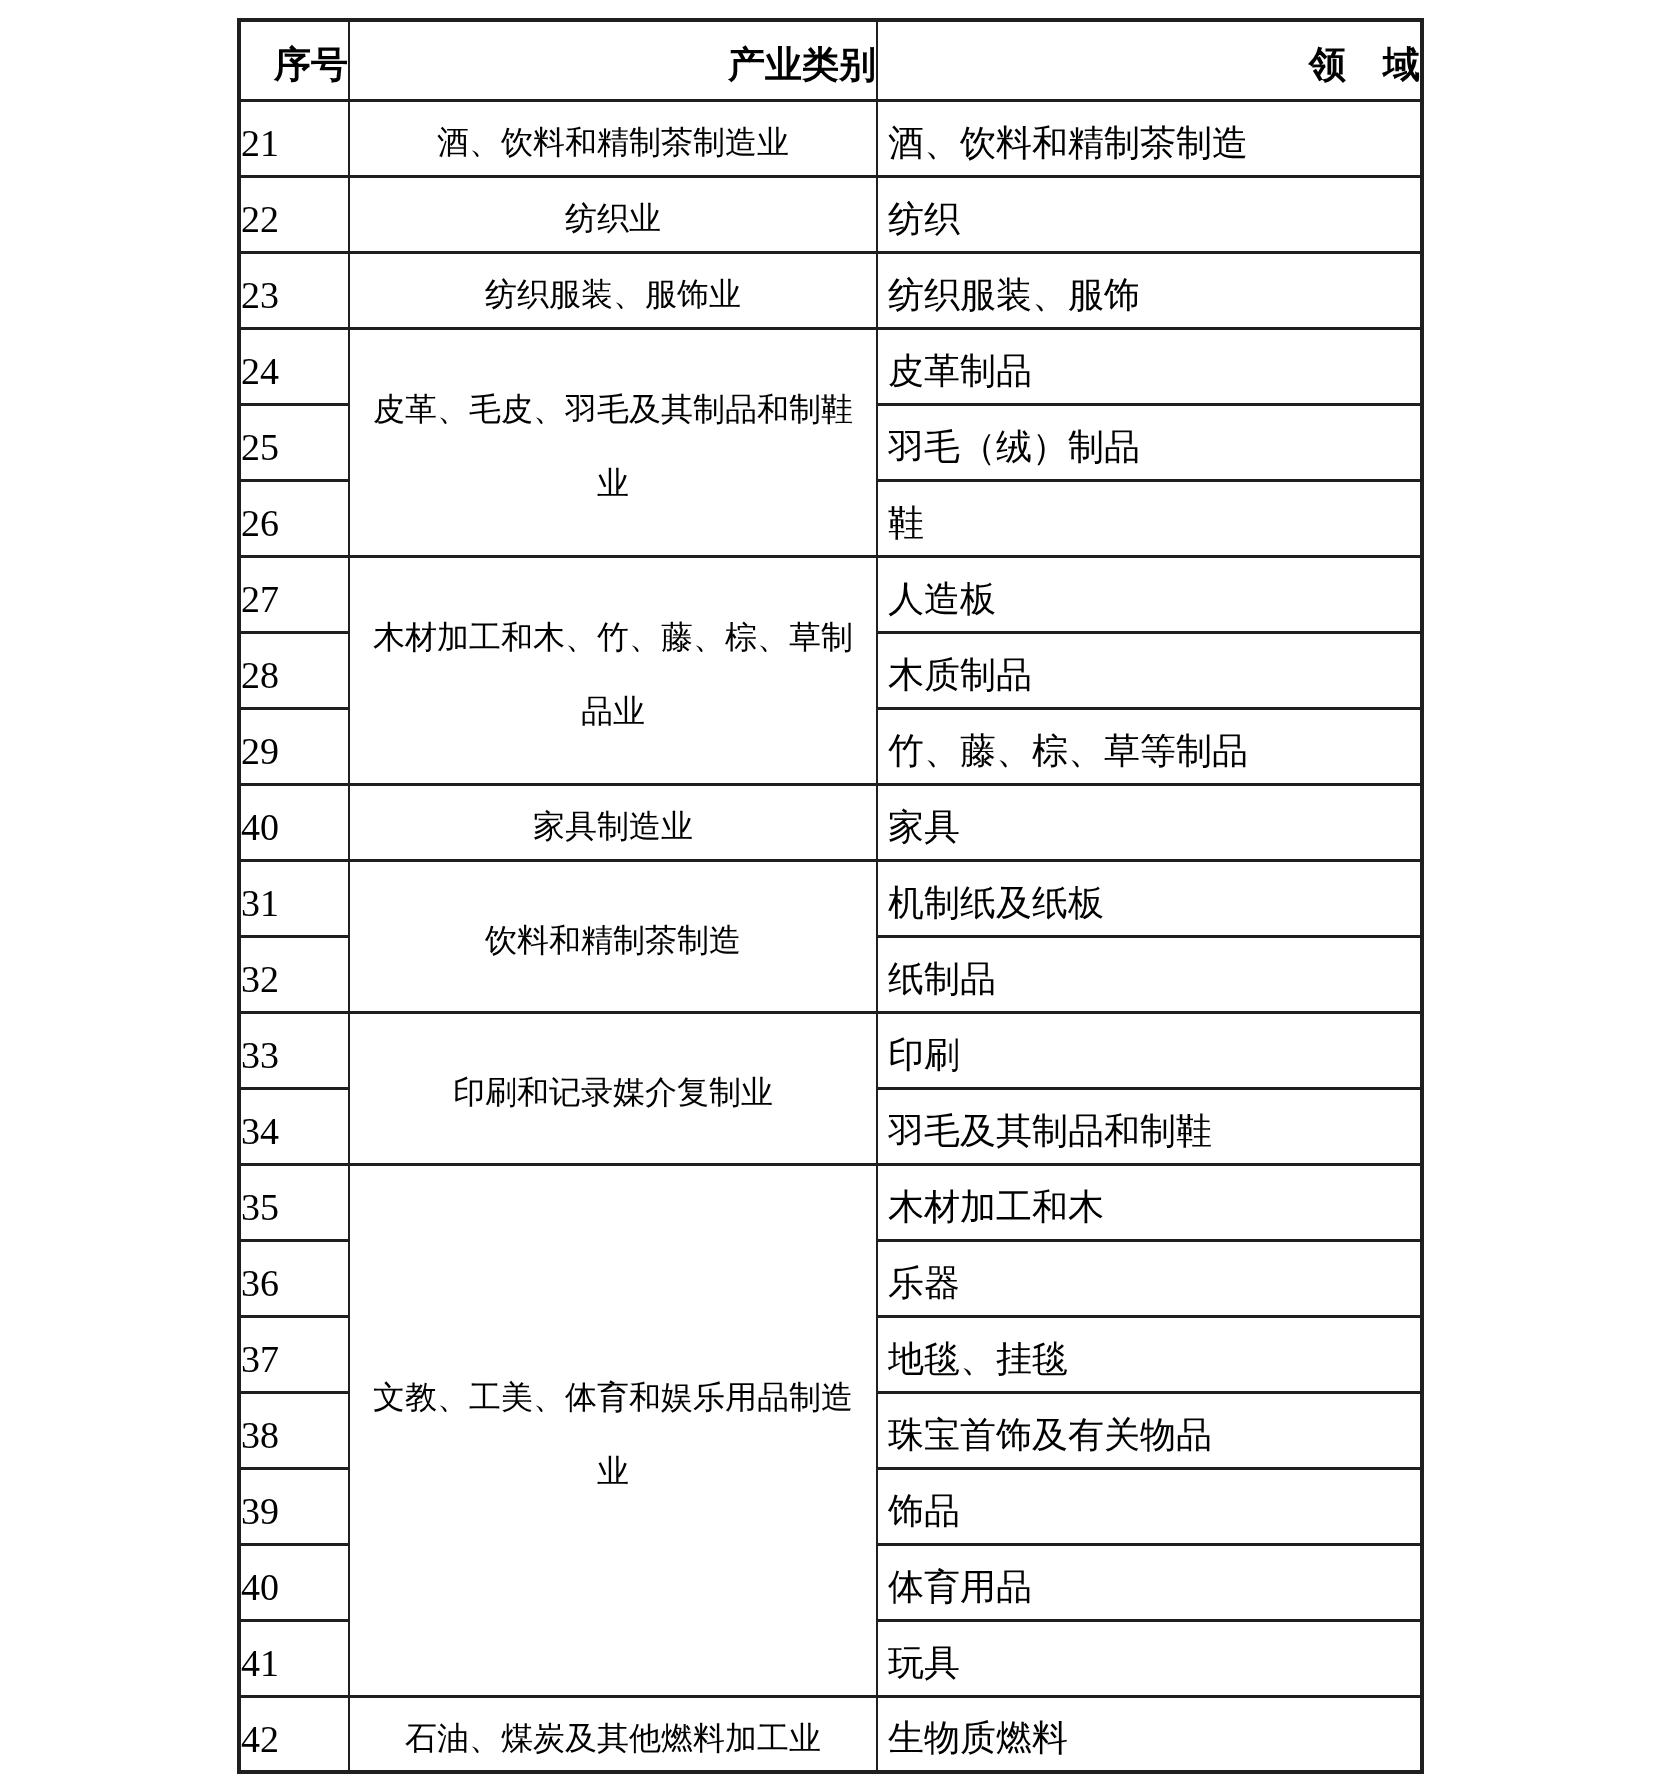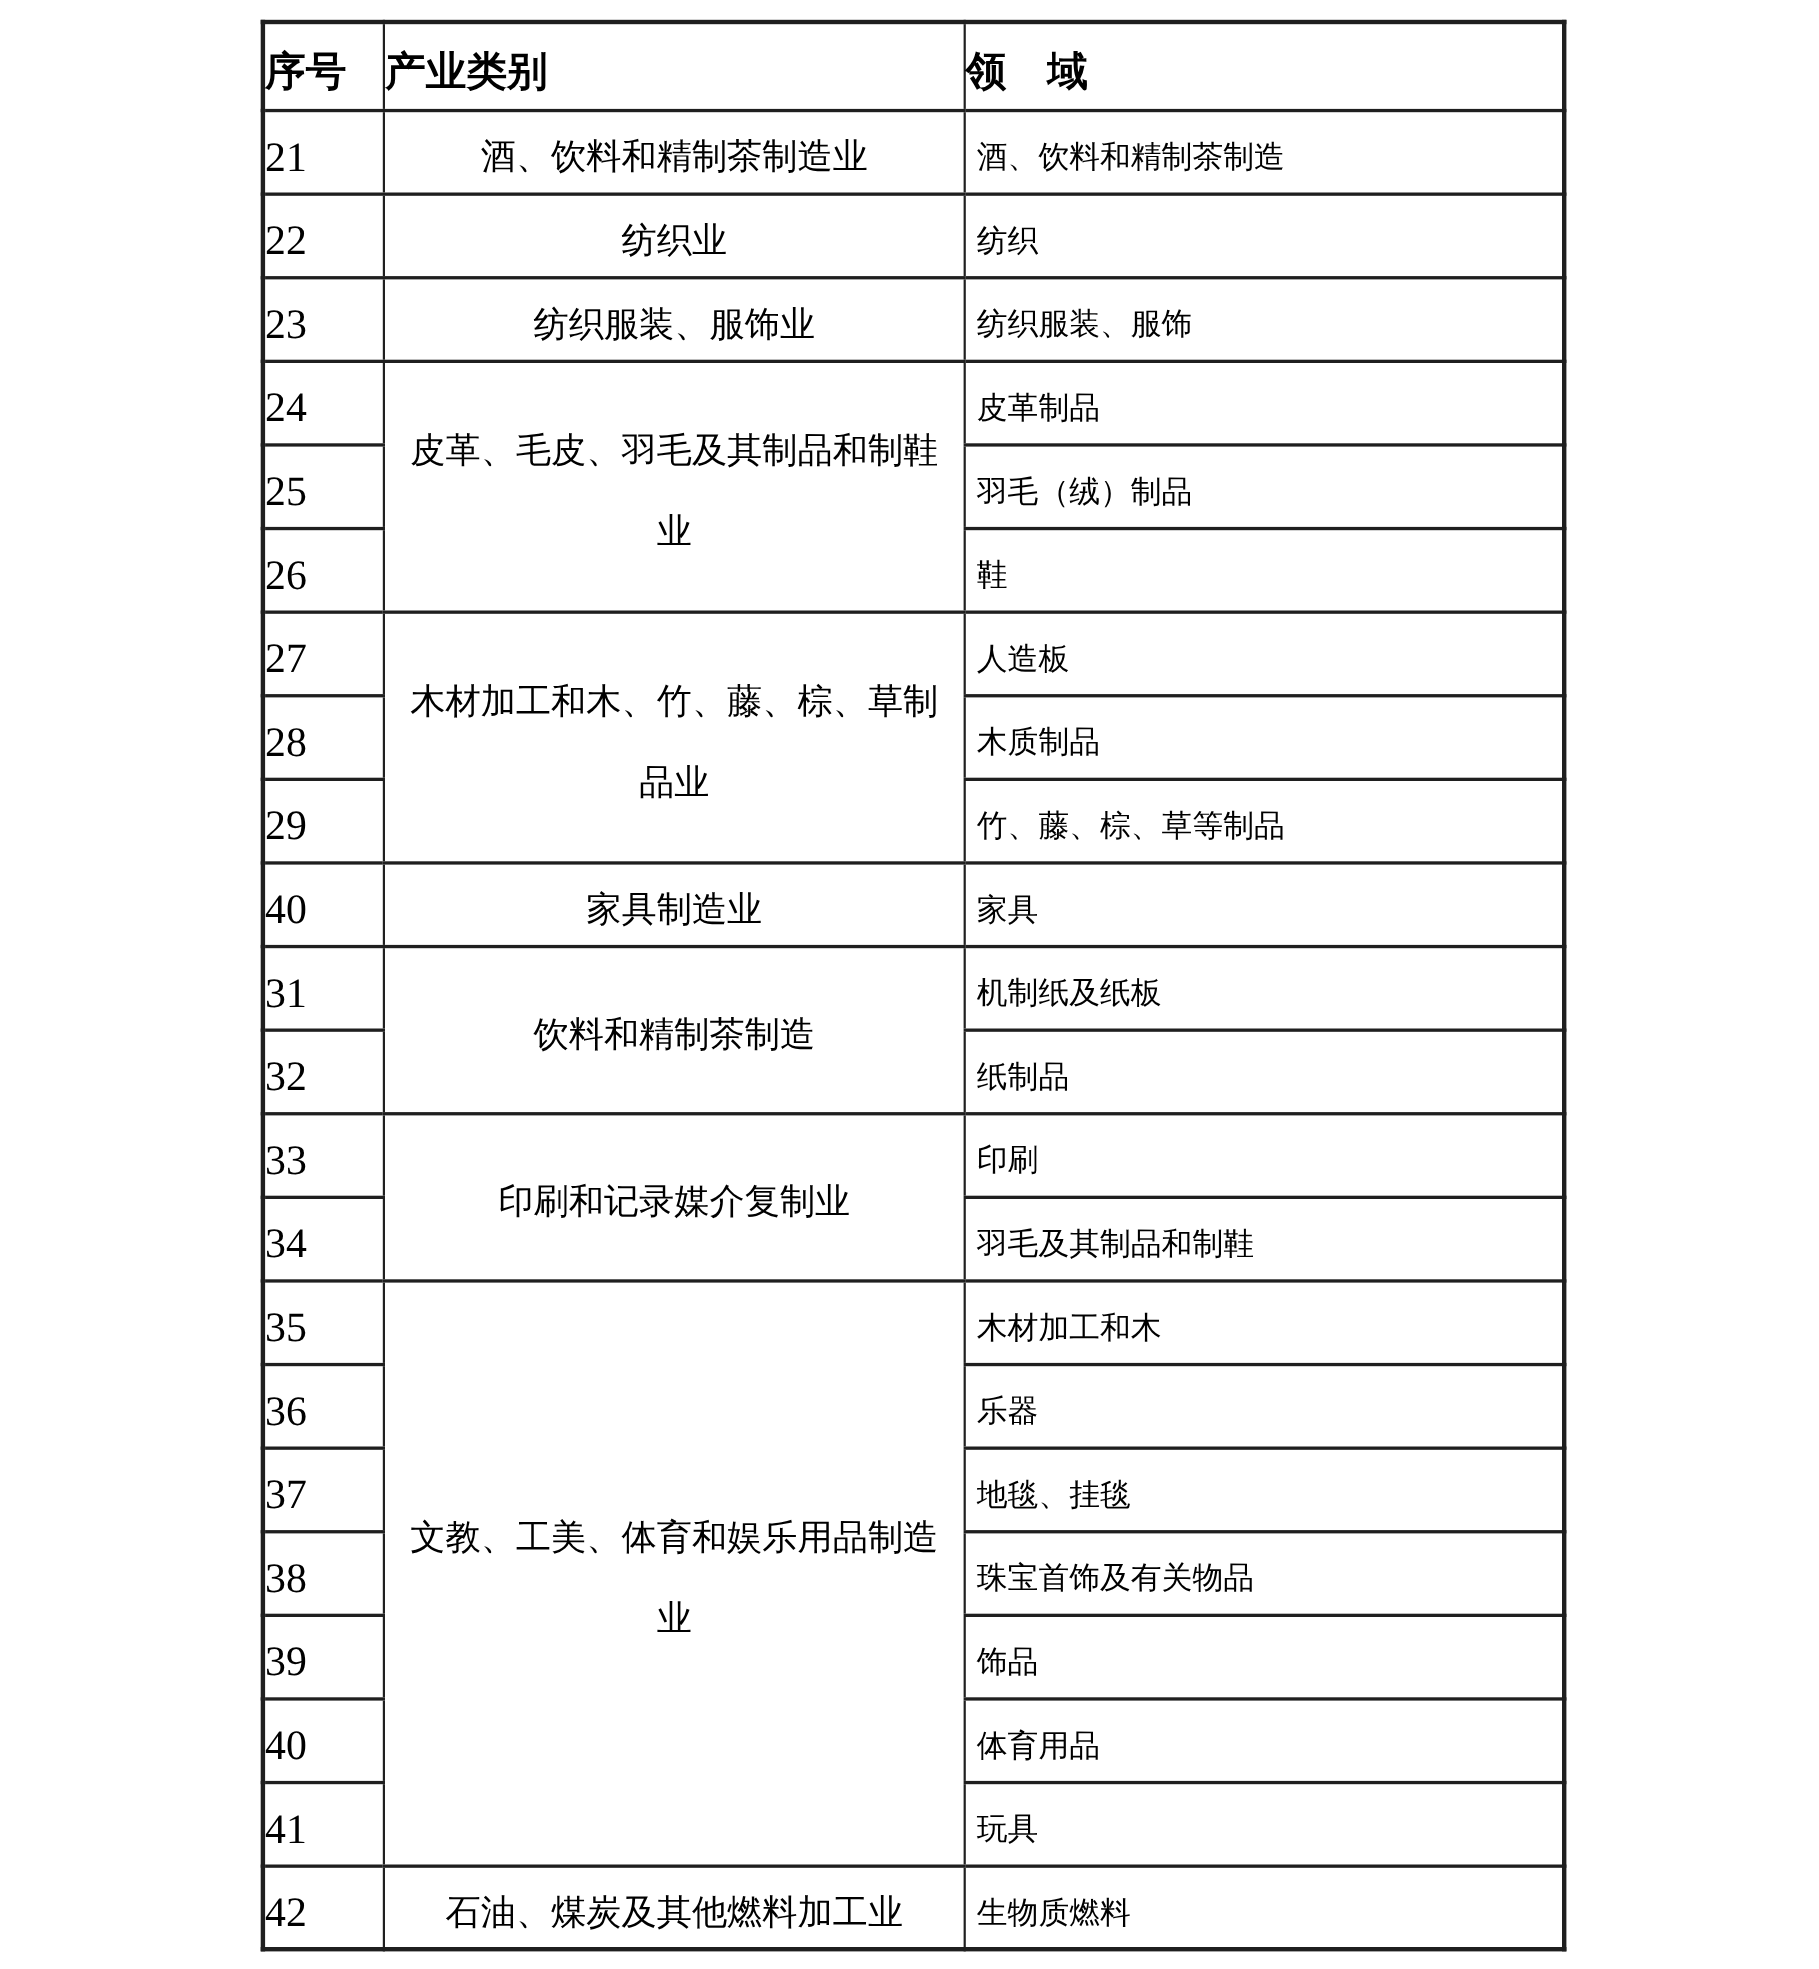--- a/index.html
+++ b/index.html
@@ -31,37 +31,37 @@
     border-bottom-width: 3px;
     vertical-align: middle;
     color: #000000;
   }
   thead tr { height: 80px; }
   tbody tr { height: 76px; }
   th {
     font-family: "Liberation Sans", "DejaVu Sans", sans-serif;
     font-weight: bold;
     font-size: 37px;
-    text-align: left;
+    text-align: right;
     padding-top: 10px;
   }
   td.col-no {
     font-size: 38px;
     text-align: left;
     padding-top: 10px;
   }
   td.col-category {
     font-size: 32px;
     text-align: center;
     white-space: pre-line;
     padding-top: 10px;
   }
   td.col-category.multiline { line-height: 2.3; }
   td.col-field {
-    font-size: 28px;
+    font-size: 36px;
     text-align: left;
     padding: 10px 8px 0 10px;
   }
 </style>
 </head>
 <body>
 
 <div class="page">
   <table class="industry-table">
     <colgroup>

